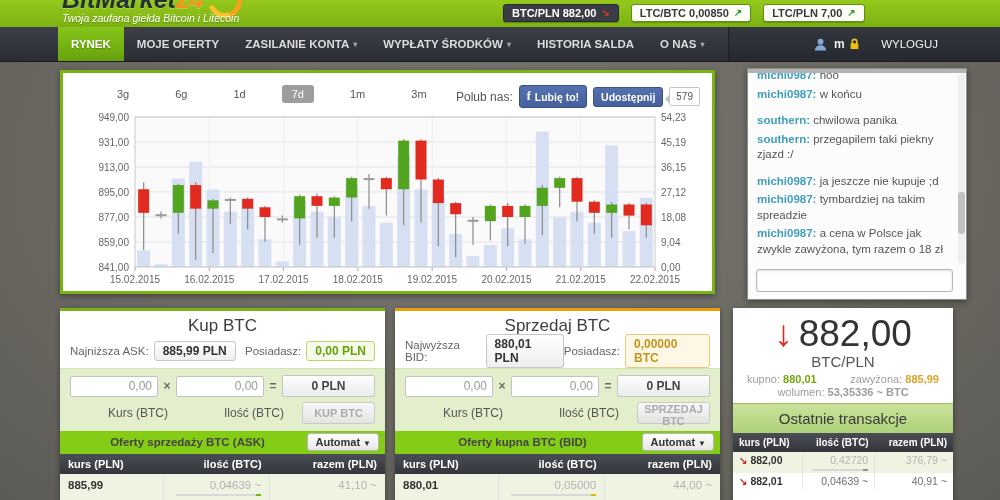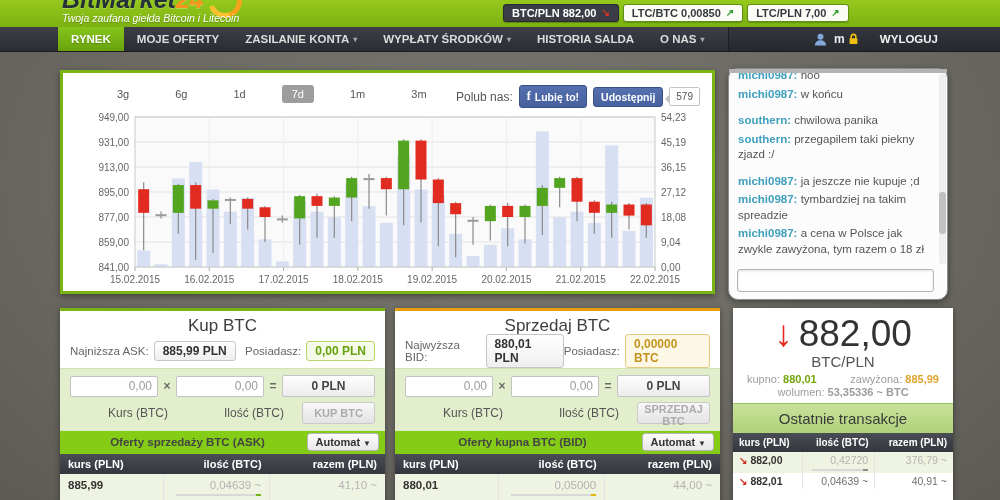--- a/index.html
+++ b/index.html
@@ -10,63 +10,63 @@
   
   .topbar{position:absolute;left:0;top:0;width:100%;height:27px;z-index:6;
     background:linear-gradient(#95c91c,#7cb112);overflow:hidden}
   .logo{position:absolute;left:62px;top:-15px;font-size:25px;font-weight:bold;font-style:italic;
     color:#253037;text-shadow:0 1px 0 rgba(255,255,255,.25);white-space:nowrap}
   .logo b{color:#f7941d}
   .logo-swoosh{position:absolute;left:208px;top:-16px;width:34px;height:34px;border-radius:50%;
     border:5px solid #f7a21c;border-left-color:transparent;border-bottom-color:#fbc02d;transform:rotate(25deg)}
   .tagline{position:absolute;left:62px;top:12px;font-size:10.5px;font-style:italic;color:#fff;
     text-shadow:0 1px 1px rgba(0,0,0,.25);white-space:nowrap}
-  .tickers{position:absolute;left:503px;top:4px;display:flex;gap:4px}
+  .tickers{position:absolute;left:503px;top:4px;display:flex;gap:12px}
   .ticker{height:18px;display:flex;align-items:center;padding:0 8px;border-radius:3px;
     font-size:11px;font-weight:bold;cursor:pointer}
   .ticker.dark{background:#3a3d45;color:#fff;border:1px solid #272a30;box-shadow:0 1px 1px rgba(0,0,0,.25)}
   .ticker.light{background:#fcfcf6;color:#35393f;border:1px solid #5d8f12;box-shadow:0 1px 1px rgba(0,0,0,.2)}
   .tkarrow{margin-left:5px;font-size:10px;line-height:1}
   .tkarrow.down{color:#e33224}.tkarrow.up{color:#2f9e33}
   
-  .navbar{position:absolute;left:0;top:27px;width:100%;height:25px;z-index:6;
+  .navbar{position:absolute;left:0;top:27px;width:100%;height:35px;z-index:6;
     background:linear-gradient(#3c3f47,#2a2d33);border-bottom:1px solid #191b1f}
   .nav-items{position:absolute;left:58px;top:0;height:100%;display:flex}
   .nav-item{display:flex;align-items:center;padding:0 13px;font-size:11.5px;font-weight:bold;
     color:#dcdcdc;cursor:pointer;white-space:nowrap}
   .nav-item.active{background:linear-gradient(#86c51a,#68a20c);color:#fff;text-shadow:0 1px 1px rgba(0,0,0,.25)}
   .caret{font-size:8px;margin-left:4px;color:#a5a5a5}
   .nav-right{position:absolute;right:0;top:0;height:100%;width:272px;display:flex;align-items:center;
     background:linear-gradient(#34373e,#25282d);border-left:1px solid #1d1f24}
   .nav-user{display:flex;align-items:center;gap:6px;margin-left:84px;color:#efefef;
     font-size:12px;font-weight:bold;cursor:pointer}
   .nav-logout{display:flex;align-items:center;gap:20px;margin-left:auto;margin-right:62px;
-    color:#f2f2f2;font-size:11.5px;font-weight:bold;cursor:pointer}
+    color:#f2f2f2;font-size:11.5px;font-weight:normal;cursor:pointer}
   .icon-svg{display:block}
   
   .chart-card{position:absolute;left:60px;top:70px;width:655px;height:224px;background:#fff;
     border:3px solid #7ab412;box-shadow:0 2px 6px rgba(0,0,0,.4)}
   .tf-btns{position:absolute;left:44px;top:12px;display:flex;gap:26px}
   .tf{font-size:11px;color:#555;padding:3px 10px;border-radius:3px;cursor:pointer}
   .tf.active{background:#9d9d9d;color:#fff}
   .like-row{position:absolute;right:12px;top:12px;display:flex;align-items:center;gap:6px}
   .like-label{font-size:12px;color:#555}
   .fb-btn{display:flex;align-items:center;gap:4px;background:linear-gradient(#5570ae,#46619e);
     border:1px solid #39518a;border-radius:3px;color:#fff;font-size:10.5px;font-weight:bold;
     padding:3px 7px;cursor:pointer}
   .fbf{font-family:"Liberation Serif",serif;font-weight:bold;font-size:12px}
   .fb-count{position:relative;border:1px solid #c4c4c4;background:#fff;color:#555;font-size:10px;
     padding:3px 6px;border-radius:2px}
   .fb-count:before{content:"";position:absolute;left:-5px;top:6px;border:5px solid transparent;
     border-right-color:#c4c4c4;border-left:0}
   #chart-svg{position:absolute;left:0;top:36px;width:649px;height:182px}
   svg text{font-family:"Liberation Sans",sans-serif}
   
-  .chat-card{position:absolute;left:728px;top:68px;width:220px;height:232px;background:#fcfcfc;
-    border:1px solid #8f8f8f;border-radius:10px;box-shadow:0 2px 6px rgba(0,0,0,.4)}
+  .chat-card{position:absolute;left:747px;top:68px;width:220px;height:232px;background:#fcfcfc;
+    border:1px solid #8f8f8f;border-radius:1px;box-shadow:0 2px 6px rgba(0,0,0,.4)}
   .chat-topbar{position:absolute;left:0;top:0;right:0;height:4px;background:#b3b3b3}
   .chat-msgs{position:absolute;left:9px;top:4px;width:196px;height:190px;overflow:hidden}
   .chat-scrolled{margin-top:-8px}
   .chat-msg{font-size:11.5px;color:#555;margin:3px 0;line-height:1.35}
   .chat-msg.gap{margin-top:11px}
   .chat-user{color:#3f9fbd;font-weight:bold}
   .chat-scrollbar{position:absolute;right:1px;top:5px;width:7px;height:190px;background:#efefef;border-radius:3px}
   .chat-thumb{position:absolute;left:0;top:118px;width:7px;height:42px;background:#c0c0c0;border-radius:3px}
   .chat-input{position:absolute;left:8px;bottom:7px;width:197px;height:23px;border:1px solid #b5b5b5;
     border-radius:3px;background:#fff;box-shadow:inset 0 1px 3px rgba(0,0,0,.12);font-size:12px;padding:0 5px}

